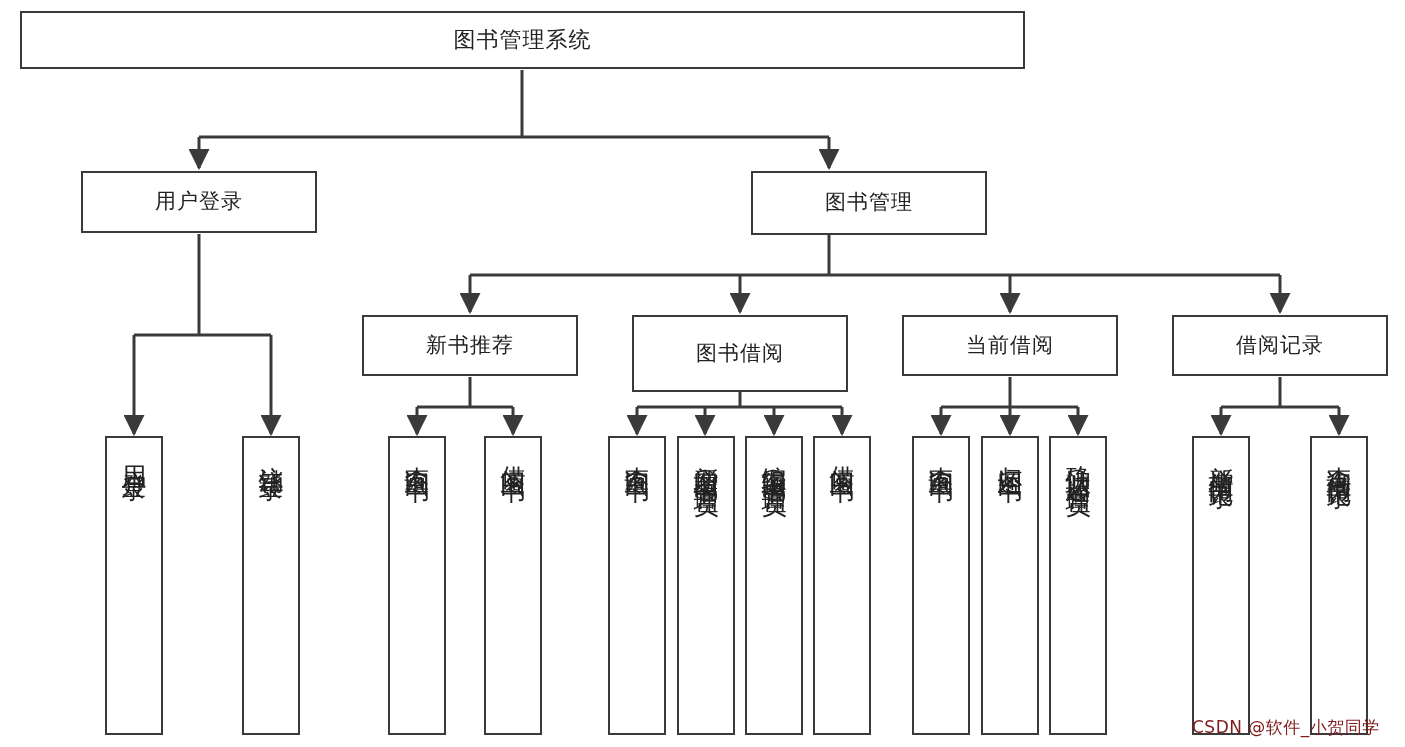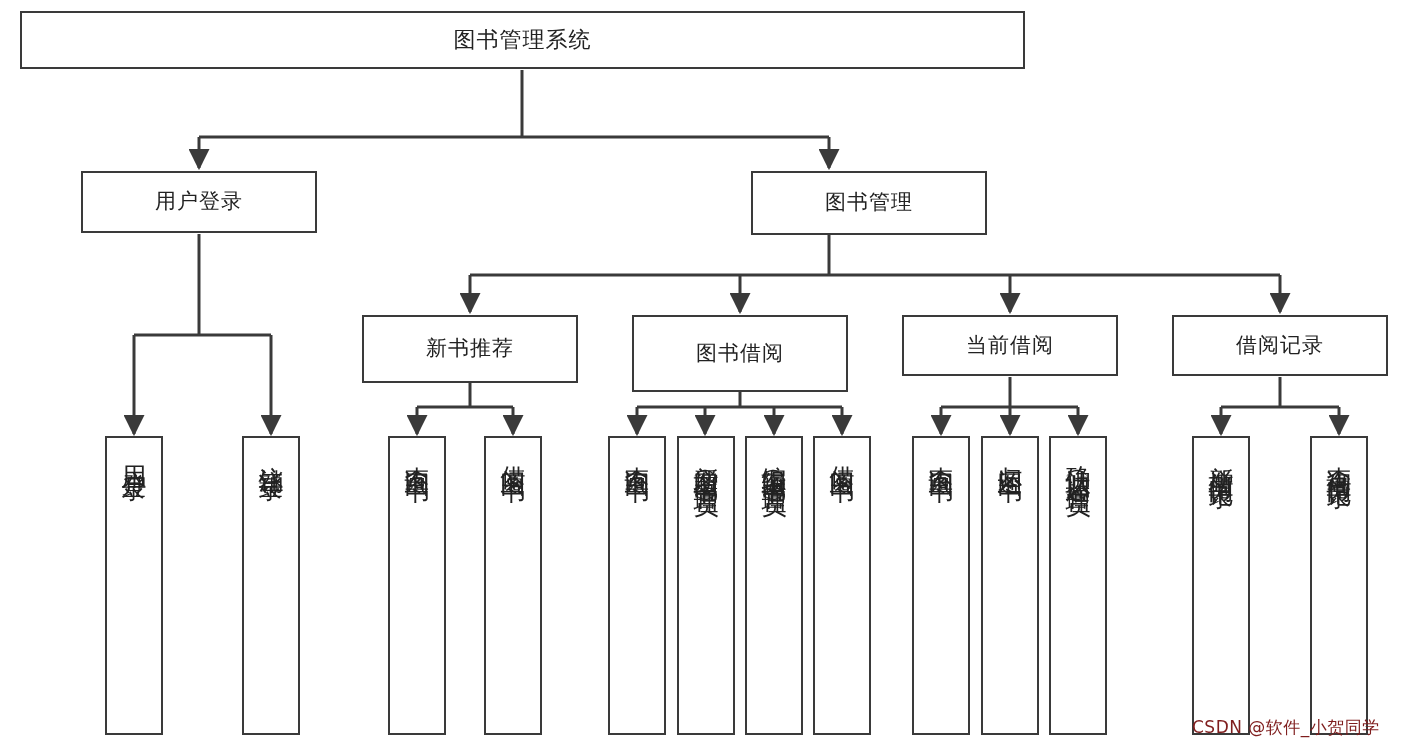--- a/index.html
+++ b/index.html
@@ -127,21 +127,21 @@
     <span class="lbl">图书管理系统</span>
   </div>
 
   <div class="node horiz" style="left:81px;top:171px;width:236px;height:62px;">
     <span class="lbl">用户登录</span>
   </div>
   <div class="node horiz" style="left:711px;top:171px;width:236px;height:64px;margin-left:40px;">
     <span class="lbl">图书管理</span>
   </div>
 
-  <div class="node horiz" style="left:362px;top:315px;width:216px;height:68px;justify-content:center;">
+  <div class="node horiz" style="left:362px;top:315px;width:216px;height:61px;justify-content:center;">
     <span class="lbl">新书推荐</span>
   </div>
   <div class="node horiz" style="left:632px;top:315px;width:216px;height:77px;">
     <span class="lbl">图书借阅</span>
   </div>
   <div class="node horiz" style="left:1172px;top:315px;width:216px;height:61px;">
     <span class="lbl">借阅记录</span>
   </div>
   <div class="node horiz" style="left:902px;top:315px;width:216px;height:61px;">
     <span class="lbl">当前借阅</span>

